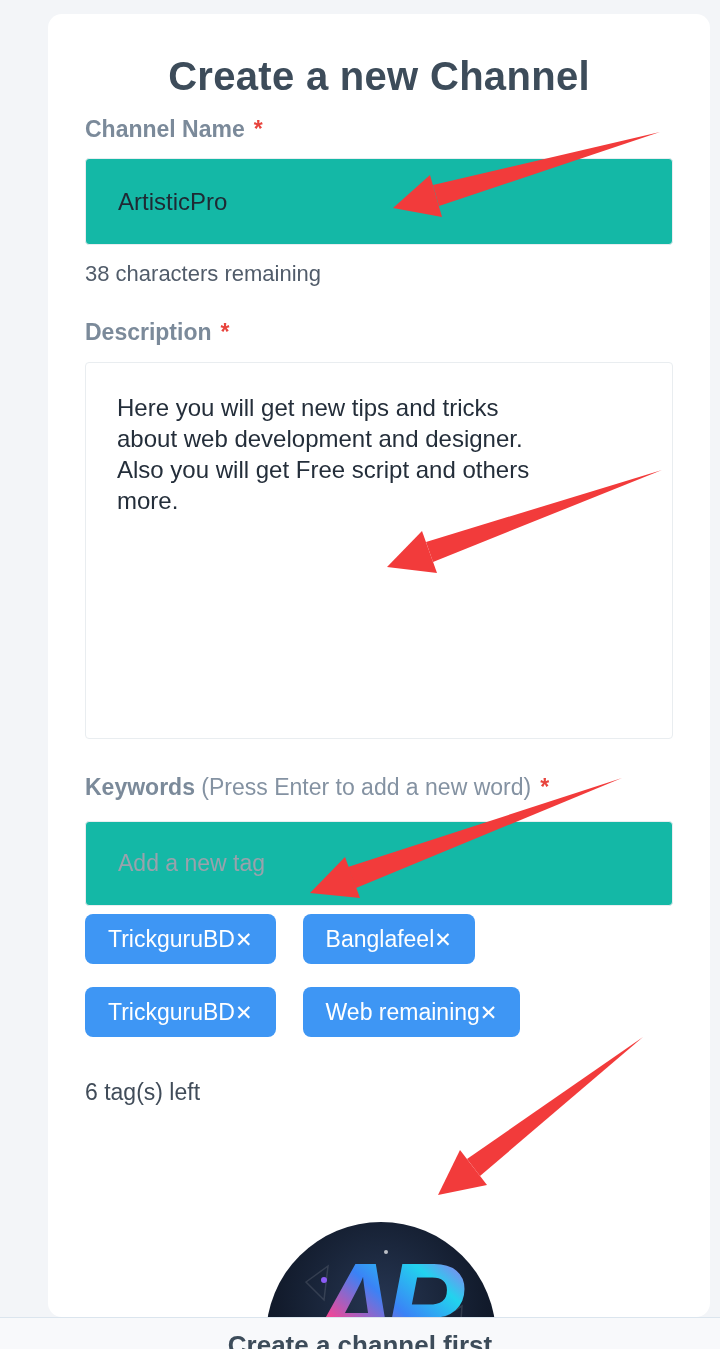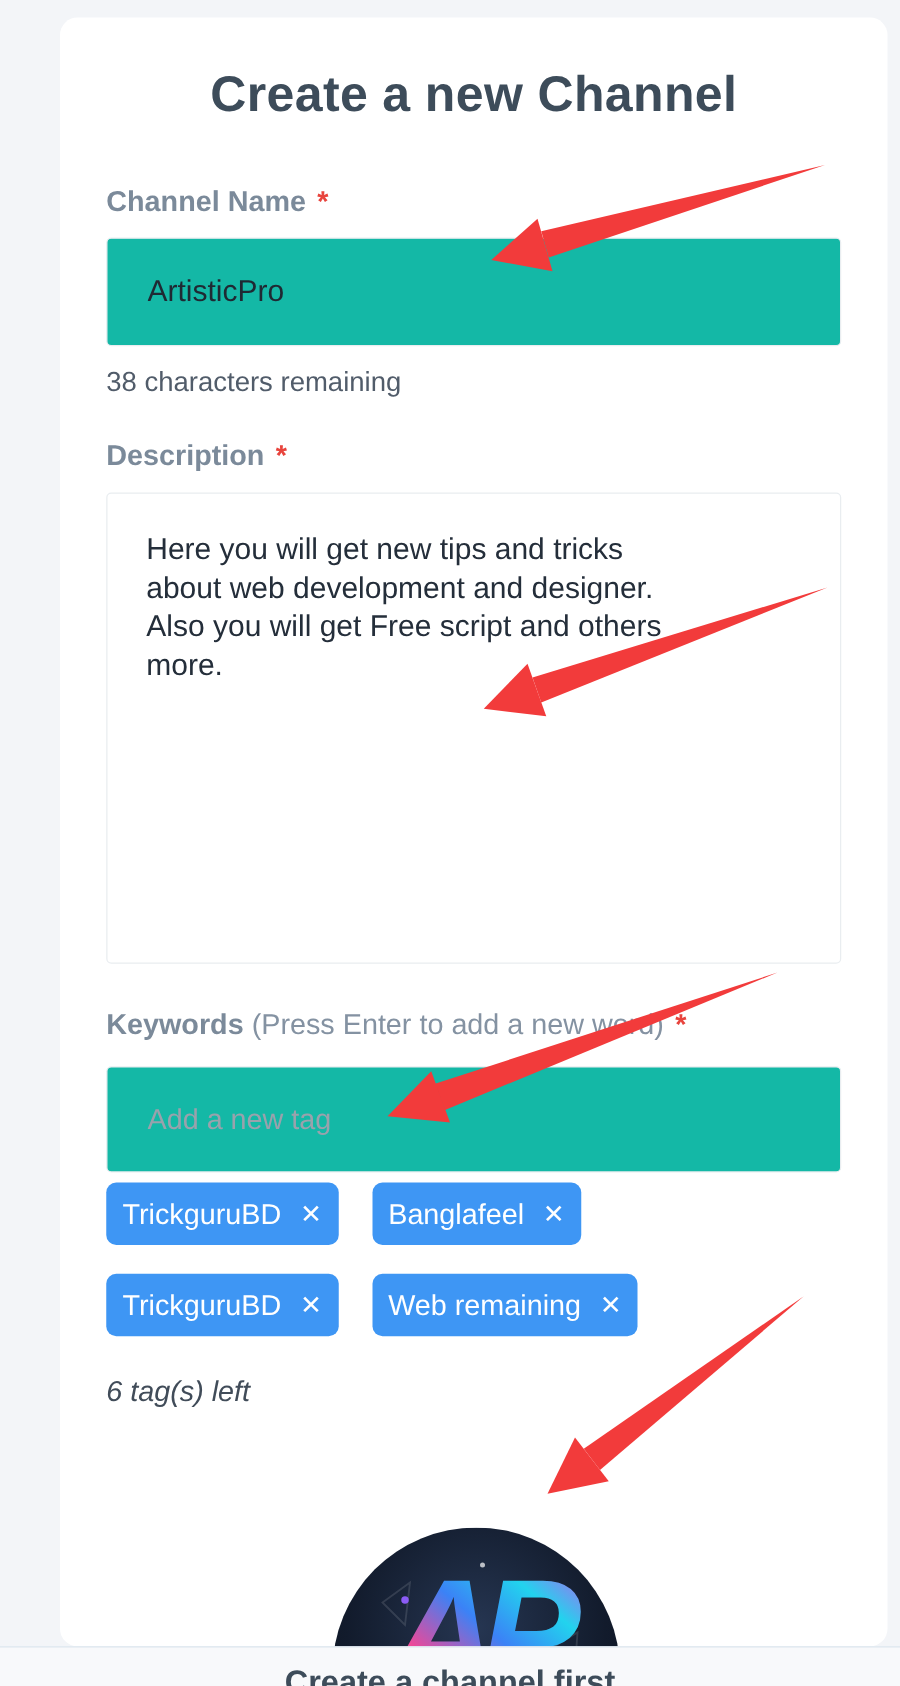--- a/index.html
+++ b/index.html
@@ -22,21 +22,21 @@
     width: 662px; height: 1303px;
     background: #ffffff; border-radius: 14px;
     padding: 0 37px;
   }
   .title {
     margin: 0; padding-top: 38px;
     font-size: 40px; line-height: 48px; font-weight: 600;
     color: var(--title-text); text-align: center; letter-spacing: 0.3px;
   }
   .label-row { font-size: 23px; line-height: 28px; font-weight: 600; color: var(--label-text); }
-  .label-row.first { margin-top: 47px; }
+  .label-row.first { margin-top: 15px; }
   .label-row.desc { margin-top: 31px; }
   .label-row.keywords { margin-top: 34px; }
   .label-hint { font-weight: 400; color: #8492a2; }
   .req { color: var(--required-red); font-weight: 700; margin-left: 9px; }
   .text-input {
     display: block; width: 100%; height: 87px; margin-top: 15px;
     border: 1px solid #e9edf0; border-radius: 4px; background: #14b8a6;
     font-family: "Liberation Sans", sans-serif;
     font-size: 24px; color: #1f2933; padding: 0 20px 0 32px; outline: none;
   }
@@ -44,26 +44,26 @@
   .text-input::placeholder { color: #99a2ac; opacity: 1; }
   .helper { margin-top: 16px; font-size: 22px; line-height: 26px; color: #515c6a; }
   .textarea {
     width: 100%; height: 377px; margin-top: 16px;
     border: 1px solid #e9edf0; border-radius: 4px; background: #fff;
     padding: 29px 31px; font-size: 24px; line-height: 31px; color: #242e3a;
     white-space: pre-line;
   }
   .tags { margin-top: 8px; display: flex; flex-wrap: wrap; column-gap: 27px; row-gap: 23px; }
   .tag {
-    display: inline-flex; align-items: center; gap: 15px;
-    height: 50px; padding: 0 13px; border-radius: 8px;
+    display: inline-flex; align-items: center; 
+    height: 50px; padding: 0 23px; border-radius: 8px;
     background: var(--accent-blue); color: #ffffff; font-size: 23px;
   }
   .tag-x { font-size: 21px; line-height: 1; cursor: pointer; }
-  .helper2 { margin-top: 31px; font-size: 23px; line-height: 27px; color: #414c59; font-style: italic; }
+  .helper2 { margin-top: 42px; font-size: 23px; line-height: 27px; color: #414c59; }
   .avatar {
     position: absolute; left: 218px; top: 1208px;
     width: 230px; height: 230px; border-radius: 50%;
     overflow: hidden; z-index: 1;
   }
   .bottom-section {
     position: absolute; left: 0; top: 1317px; width: 720px; height: 70px;
     background: #f8f9fb; border-top: 1px solid #dbe5ee; z-index: 3;
   }
   .bottom-heading {

